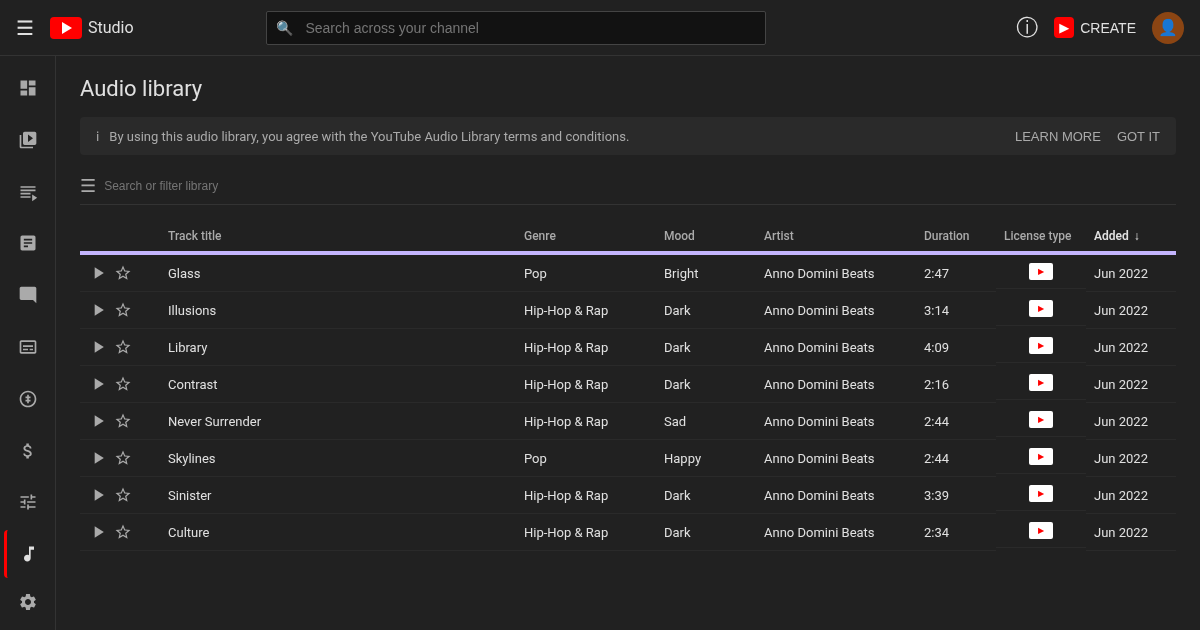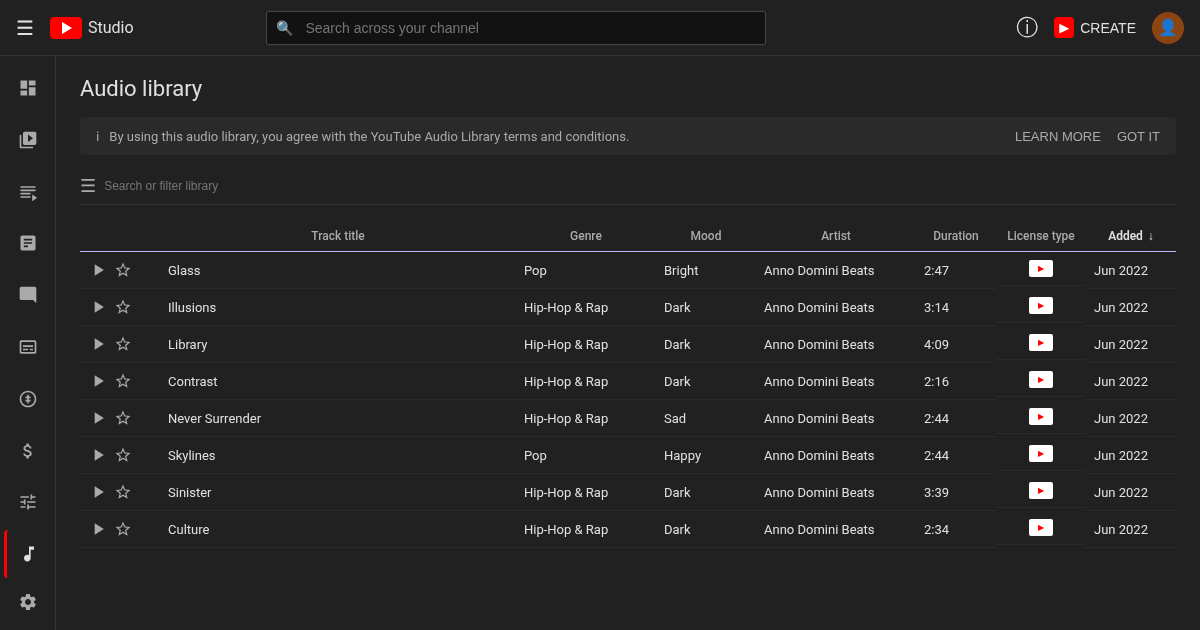--- a/index.html
+++ b/index.html
@@ -237,26 +237,26 @@
       flex: 1;
     }
     .filter-icon { color: #aaa; font-size: 18px; }
 
     
     .track-table {
       width: 100%;
       border-collapse: collapse;
     }
     .track-table th {
-      text-align: center;
+      text-align: left;
       font-size: 12px;
       font-weight: 500;
       color: #aaa;
       padding: 8px 8px;
-      border-bottom: 1px solid #c4b5fd;
+      border-bottom: 4px solid #c4b5fd;
     }
     .track-table th.added-col {
       color: #e0e0e0;
       font-weight: 600;
       margin-left: 35px;
     }
     .track-table td {
       padding: 8px 8px;
       font-size: 13px;
       color: #e0e0e0;

